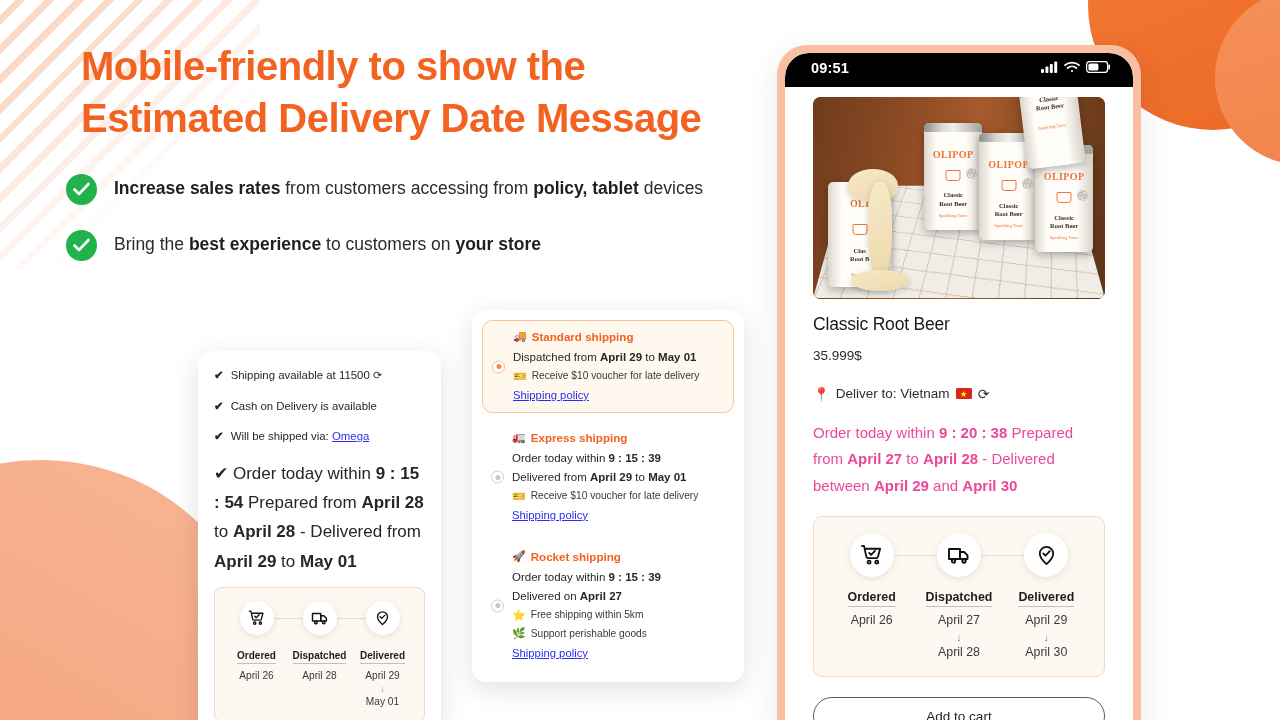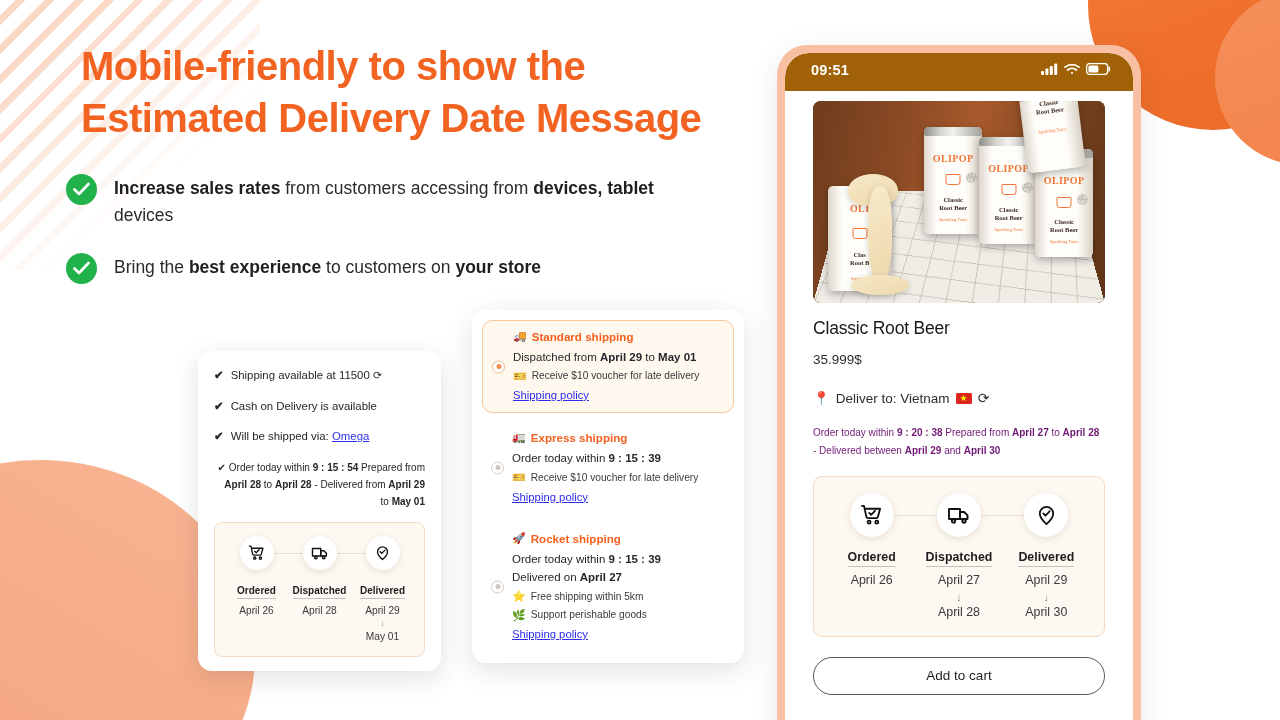--- a/index.html
+++ b/index.html
@@ -67,21 +67,21 @@
   
   .card{ position:absolute; background:#fff; border-radius:14px;
          box-shadow:0 7px 26px rgba(60,40,25,.14); z-index:4; }
 
   
   #left-card{ left:198px; top:351px; width:243px; padding:16px 16px 14px 16px; }
   .line{ display:flex; gap:7px; font-size:11.4px; color:#26262b; margin-bottom:13px; line-height:1.55; }
   .line .ck{ font-weight:bold; font-size:11.5px; line-height:1.5;}
   .link{ color:#2d2df0; text-decoration:underline;margin-top:16px; }
   .sync{ display:inline-block; font-size:11px; }
-  .para{ font-size:10px; color:#26262b; line-height:1.72;text-align:right; }
+  .para{ font-size:17px; color:#26262b; line-height:1.72; }
   .para b{ font-weight:bold; }
 
   
   .tl-box{ border:1px solid #f7d9c2; background:#fdf8f1; border-radius:8px;
            padding:13px 10px 11px 10px; margin-top:11px; }
   .tl-icons{ display:flex; justify-content:space-around; align-items:center; position:relative; }
   .tl-track{ position:absolute; left:14%; right:14%; top:50%; height:1px; background:#e9ddd3; }
   .tl-ic{ position:relative; z-index:2; width:34px; height:34px; border-radius:50%;
           background:#fff; display:flex; align-items:center; justify-content:center;
           box-shadow:0 2px 7px rgba(120,100,90,.16); }
@@ -110,21 +110,21 @@
   .opt-perk{ font-size:10.2px; color:#3a3a3c; line-height:1.7; display:flex; align-items:center; gap:5px;}
   .opt-link{ font-size:11.3px; margin-top:2px; display:inline-block; }
   .emo{ font-size:11px; }
 
   
   #phone{ position:absolute; left:777px; top:45px; width:364px; height:690px;
           background:#f9bfa3; border-radius:30px 30px 0 0; padding:8px 8px 0 8px; z-index:5;
           box-shadow:0 8px 30px rgba(60,40,25,.10); }
   .screen{ width:100%; height:100%; background:#fff; border-radius:24px 24px 0 0; overflow:hidden;
            display:flex; flex-direction:column; }
-  .statusbar{ height:38px; background:#a16207; color:#fff; display:flex; align-items:center;
+  .statusbar{ height:38px; background:#000000; color:#fff; display:flex; align-items:center;
               justify-content:space-between; padding:0 22px 4px 26px; border-radius:24px 24px 0 0;}
   .st-time{ font-size:14.5px; font-weight:bold; letter-spacing:.2px; }
   .st-right{ display:flex; align-items:center; gap:6px; }
   .phone-body{ padding:10px 28px 0 28px; flex:1; }
 
   
   .photo{ width:100%; height:202px; border-radius:8px; overflow:hidden; position:relative;
           background:#6b3a1c; }
   .photo .wood{ position:absolute; inset:0; background:
       linear-gradient(100deg,#6f3c1d 0%,#8a4a24 28%,#a85a2c 52%,#7b4420 78%,#5e3318 100%); }
@@ -153,21 +153,21 @@
   .foam{ position:absolute; border-radius:50% 50% 44% 44%;
          background:linear-gradient(160deg,#f7e9c8,#ecd8ab); box-shadow:0 2px 6px rgba(0,0,0,.18);}
 
   .p-title{ font-size:17.5px; font-weight:normal; color:#191919; margin-top:15px; letter-spacing:-.2px;}
   .p-price{ font-size:13.5px; color:#2d2d2d; margin-top:13px; }
   .p-deliver{ font-size:13.5px; color:#2d2d2d; margin-top:23px; display:flex; align-items:center; gap:6px; }
   .flagvn{ display:inline-block; width:16px; height:11px; background:#da251d; border-radius:1.5px;
            position:relative; }
   .flagvn::after{ content:"★"; position:absolute; left:50%; top:50%; transform:translate(-50%,-52%);
            color:#ffff00; font-size:8.5px; line-height:1; }
-  .p-msg{ font-size:10px; color:#701a75; line-height:1.78; margin-top:18px; }
+  .p-msg{ font-size:15px; color:#ec4899; line-height:1.78; margin-top:18px; }
   .p-msg b{ font-weight:bold; }
 
   
   #phone .tl-box{ margin-top:16px; padding:16px 14px 14px 14px; border-radius:9px; }
   #phone .tl-ic{ width:44px; height:44px; }
   #phone .tl-name{ font-size:12.4px; }
   #phone .tl-date{ font-size:12.4px; }
   #phone .tl-arrow{ font-size:11px; }
 
   .addcart{ margin-top:20px; width:100%; height:38px; border:1px solid #5a5a5a;
@@ -188,21 +188,21 @@
   <div class="headline">Mobile-friendly to show the
 Estimated Delivery Date Message</div>
 
   <div class="bullets">
     <div class="bullet">
       <span class="tick">
         <svg width="17" height="15" viewBox="0 0 17 15">
             <path d="M1.5 7.5 L6 12 L15.5 2" stroke="#fff" stroke-width="2.6" fill="none" stroke-linecap="round" stroke-linejoin="round"></path>
           </svg>
       </span>
-      <span class="bullet-txt"><b>Increase sales rates</b><span> from customers accessing from </span><b>devices, tablet</b><span> devices</span></span>
+      <span class="bullet-txt"><b>Increase sales rates</b><span> from customers accessing from </span><b>policy, tablet</b><span> devices</span></span>
     </div>
     <div class="bullet">
       <span class="tick">
         <svg width="17" height="15" viewBox="0 0 17 15">
             <path d="M1.5 7.5 L6 12 L15.5 2" stroke="#fff" stroke-width="2.6" fill="none" stroke-linecap="round" stroke-linejoin="round"></path>
           </svg>
       </span>
       <span class="bullet-txt"><span>Bring the </span><b>best experience</b><span> to customers on </span><b>your store</b></span>
     </div>
   </div>
@@ -299,20 +299,23 @@
       <span class="radio">
           <i></i>
         </span>
       <div class="opt-title">
         <span class="emo">🚛</span>
         <span>Express shipping</span>
       </div>
       <div class="opt-row">
         <span>Order today within </span><b>9 : 15 : 39</b>
       </div>
+      <div class="opt-row">
+        <span>Delivered from </span><b>April 29</b><span> to </span><b>May 01</b>
+      </div>
       <div class="opt-perk">
         <span class="emo">🎫</span>
         <span>Receive $10 voucher for late delivery</span>
       </div>
       <a class="link opt-link" href="#">Shipping policy</a>
     </div>
 
     <div class="opt">
       <span class="radio">
           <i></i>

